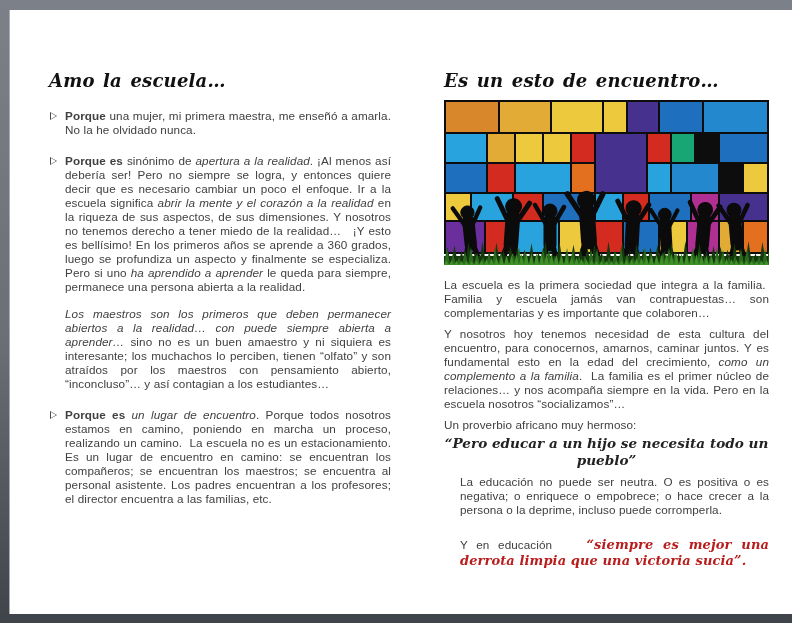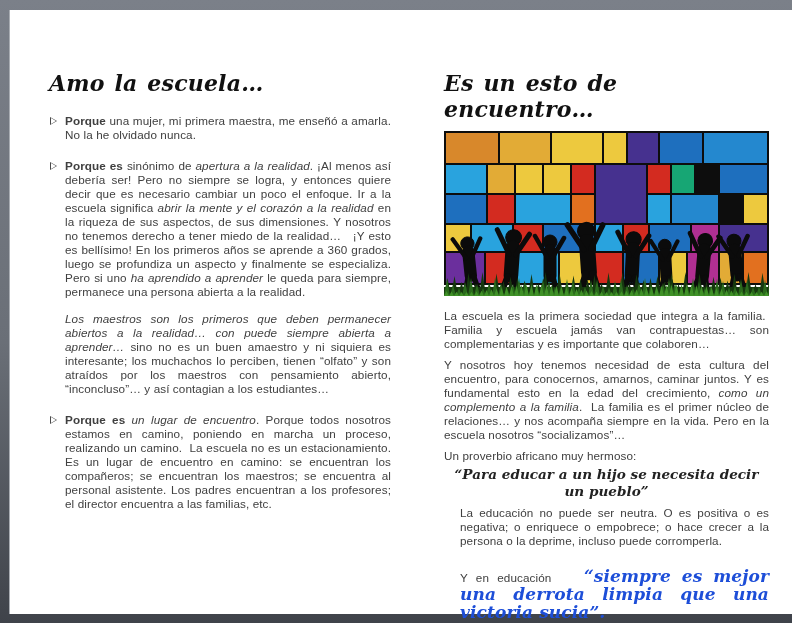--- a/index.html
+++ b/index.html
@@ -10,33 +10,33 @@
   }
   .page{
     position:absolute;left:9px;top:10px;width:783px;height:604px;
     background:#ffffff;border-left:1px solid #a9adb3;box-sizing:border-box;
   }
   .col{position:absolute;top:60px;}
   .col-left{left:39px;width:342px;}
   .col-right{left:434px;width:325px;}
   h1{
     font-family:"DejaVu Serif", serif;font-style:italic;font-weight:bold;
-    font-size:22px;color:#111;margin:0 0 18px 0;letter-spacing:.2px;word-spacing:2px;
+    font-size:18px;color:#111;margin:0 0 18px 0;letter-spacing:.2px;word-spacing:2px;
   }
   .col-right h1{margin-bottom:9px;}
   p{margin:0;}
   .rich{
     font-size:11.7px;line-height:14px;color:#404040;text-align:justify;
     letter-spacing:.1px;
   }
   .rich .b{font-weight:bold;}
   .rich .i{font-style:italic;}
   .rich .q{
     font-family:"DejaVu Serif", serif;font-weight:bold;font-style:italic;
-    font-size:17px;color:#1d4ed8;
+    font-size:13px;color:#b91c1c;
   }
   .bullet{position:relative;padding-left:16px;}
   .marker{
     position:absolute;left:1px;top:3px;width:0;height:0;
     border-left:7px solid #4a4a4a;border-top:4px solid transparent;border-bottom:4px solid transparent;
   }
   .marker:after{
     content:"";position:absolute;left:-6px;top:-3px;width:0;height:0;
     border-left:5px solid #fff;border-top:3px solid transparent;border-bottom:3px solid transparent;
   }
@@ -160,20 +160,20 @@
             <polygon points="0,165 3,147.4535128658716 6,165 9,153.83239564625964 12,165 15,156.7442224895906 18,165 21,150.67955739307763 24,165 27,147.1132874380387 30,165 33,152.79311334402354 36,165 39,156.97229809002258 42,165 45,151.7434515251965 48,165 51,147.00001754827196 54,165 57,151.7169961628258 60,165 63,156.96944326961687 66,165 69,152.81926064032305 72,165 75,147.11896383518123 78,165 81,150.6540226415684 84,165 87,156.7357906159348 90,165 93,153.85702050719044 96,165 99,147.46460202898302 102,165 105,149.65356088291912 108,165 111,156.28219175224348 114,165 117,154.80853403092522 120,165 123,148.02087951736272 126,165 129,148.76207573085446 132,165 135,155.62971335125374 138,165 141,155.6296096899231 144,165 147,148.7619608833423 150,165 153,148.02097078540177 156,165 159,154.80865872724823 162,165 165,156.28211394028952 168,165 171,149.6534277898428 174,165 177,147.46466547875121 180,165 183,153.8571604471846 186,165 189,156.73574226720913 192,165 195,150.65387748422245 198,165 201,147.11899651985564 204,165 207,152.8194093246995 210,165 213,156.96942662959864 216,165 219,151.71684568281086 222,165 225,147.00001794986522 228,165 231,151.74360204854784 234,165 237,156.97231393153072 240,165 243,152.79296453014285 246,165 249,147.11325553789948 252,165 255,150.67970276458757 258,165 261,156.74427007689178 264,165 267,153.83225540993556 270,165 273,147.4534501455508 276,165 279,149.67712257105282 282,165 285,156.2958861972606 288,165 291,154.78645012187204 294,165 297,148.00480197914442 300,165 303,148.78242469923518 306,165 309,155.64798676376614 312,165 315,155.6112326208567 318,165 321,148.74170438584954 324,165 325,148.03716195878536 325,165" fill="#2A6A1C"></polygon>
             <polygon points="0,165 2.5,160.02720998123172 5,165 7.5,160.51878303988667 10,165 12.5,160.84558996751824 15,165 17.5,160.99232811191757 20,165 22.5,160.95212649637145 25,165 27.5,160.72686755141882 30,165 32.5,160.32709897051438 35,165 37.5,159.7715398169348 40,165 42.5,159.08620400834764 45,165 47.5,158.30318222165823 50,165 52.5,157.45913925513275 55,165 57.5,156.593597208439 60,165 62.5,155.74708487026766 65,165 67.5,154.95923996799294 70,165 72.5,154.26695314105552 75,165 77.5,153.702640546047 80,165 82.5,153.29272597832886 85,165 87.5,153.056403584459 90,165 92.5,153.00473910110568 95,165 97.5,153.14015170471058 100,165 102.5,153.4563007341602 105,165 107.5,153.9383825906482 110,165 112.5,154.56382391246683 115,165 117.5,155.303338566993 120,165 122.5,156.12229896648398 125,165 127.5,156.9823574961661 130,165 132.5,157.84324213165394 135,165 137.5,158.66464216636538 140,165 142.5,159.40809575022112 145,165 147.5,160.03879085610302 150,165 152.5,160.5271953442702 155,165 157.5,160.85043979737654 160,165 162.5,160.9933883751871 165,165 167.5,160.94934754649117 170,165 172.5,160.7203795120181 175,165 177.5,160.31720564240672 180,165 182.5,159.75870445272108 185,165 187.5,159.07102762072967 190,165 192.5,158.28637544117 195,165 197.5,157.44148905504446 200,165 202.5,156.57593005493155 205,165 207.5,155.73022802336152 210,165 212.5,154.94398274530573 215,165 217.5,154.25400995820303 220,165 222.5,153.69261746431167 225,165 227.5,153.2860923259926 230,165 232.5,153.05346998062436 235,165 237.5,153.00564291103456 240,165 242.5,153.14485060773032 245,165 247.5,153.46457470531848 250,165 252.5,153.94984420332602 255,165 257.5,154.57793647953272 260,165 262.5,155.31944127104276 265,165 267.5,156.13963780244958 270,165 272.5,157.00012057741344 275,165 277.5,157.8605977063702 280,165 282.5,158.6807775641287 285,165 287.5,159.42225543508854 290,165 292.5,160.05031180439116 295,165 297.5,160.5355380904725 300,165 302.5,160.85521369449987 305,165 307.5,160.9943698866991 310,165 312.5,160.94649071336212 315,165 317.5,160.7138181047409 320,165 322.5,160.3072468972272 325,165 325,159.7458146853781 325,165" fill="#3F9127"></polygon>
           </g>
       </svg>
     </div>
 
     <p class="rich mb-sm"><span>La escuela es la primera sociedad que integra a la familia.&nbsp; Familia y escuela jamás van contrapuestas… son complementarias y es importante que colaboren…</span></p>
     <p class="rich mb-sm"><span>Y nosotros hoy tenemos necesidad de esta cultura del encuentro, para conocernos, amarnos, caminar juntos. Y es fundamental esto en la edad del crecimiento, </span><span class="i">como un complemento a la familia</span><span>.&nbsp; La familia es el primer núcleo de relaciones… y nos acompaña siempre en la vida. Pero en la escuela nosotros “socializamos”…</span></p>
 
     <p class="center-line">Un proverbio africano muy hermoso:</p>
-    <p class="proverb">“Para educar a un hijo se necesita decir un pueblo”</p>
+    <p class="proverb">“Pero educar a un hijo se necesita todo un pueblo”</p>
 
 
     <p class="rich indent" style="margin-bottom:20px;"><span>La educación no puede ser neutra. O es positiva o es negativa; o enriquece o empobrece; o hace crecer a la persona o la deprime, incluso puede corromperla.</span></p>
     <p class="rich indent pq"><span>Y en educación &nbsp;&nbsp;&nbsp;</span><span class="q">“siempre es mejor una derrota limpia que una victoria sucia”.</span></p>
   </div>
 
 </div>
 
 </body></html>

